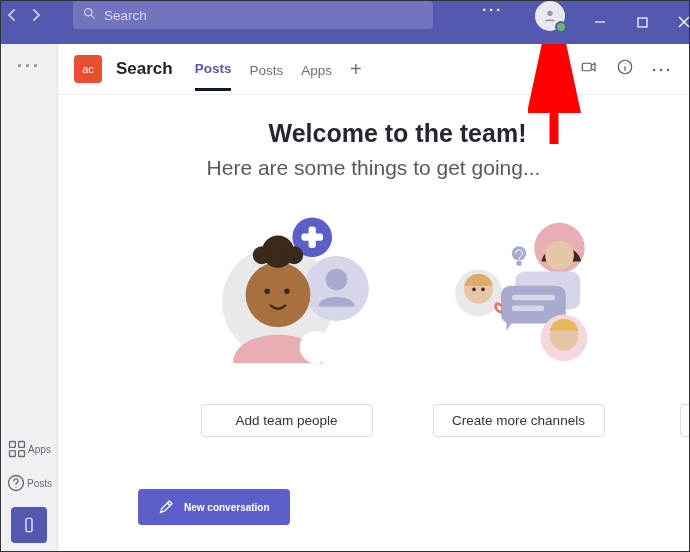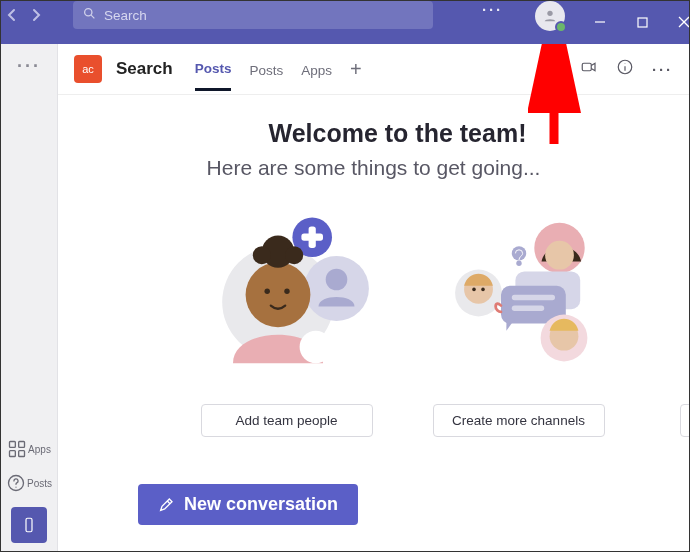--- a/index.html
+++ b/index.html
@@ -89,21 +89,21 @@
     min-width: 172px; padding: 8px 18px; font-size:13.5px; color:#343440;
     background:#fff; border:1px solid #d9d9df; border-radius:4px; text-align:center;
   }
   .card.cut .card-btn { min-width: 40px; padding:8px 10px;}
   .card.cut { margin-right:-160px; }
   .card.cut .illus { width: 80px;}
   
   .newconv {
     position:absolute; left: 80px; bottom: 26px;
     background:#5b5fc7; color:#fff; border:none; border-radius:4px;
-    padding: 10px 20px; font-size:18px; font-weight:600;
+    padding: 10px 20px; font-size:10px; font-weight:600;
     display:flex; align-items:center; gap:10px;
   }
   .newconv svg { width:16px; height:16px; stroke:#fff; fill:none; stroke-width:2;}
   
   .arrow-anno {
     position:absolute; left: 470px; top: 0px; pointer-events:none;
   }
 </style>
 </head>
 <body>

